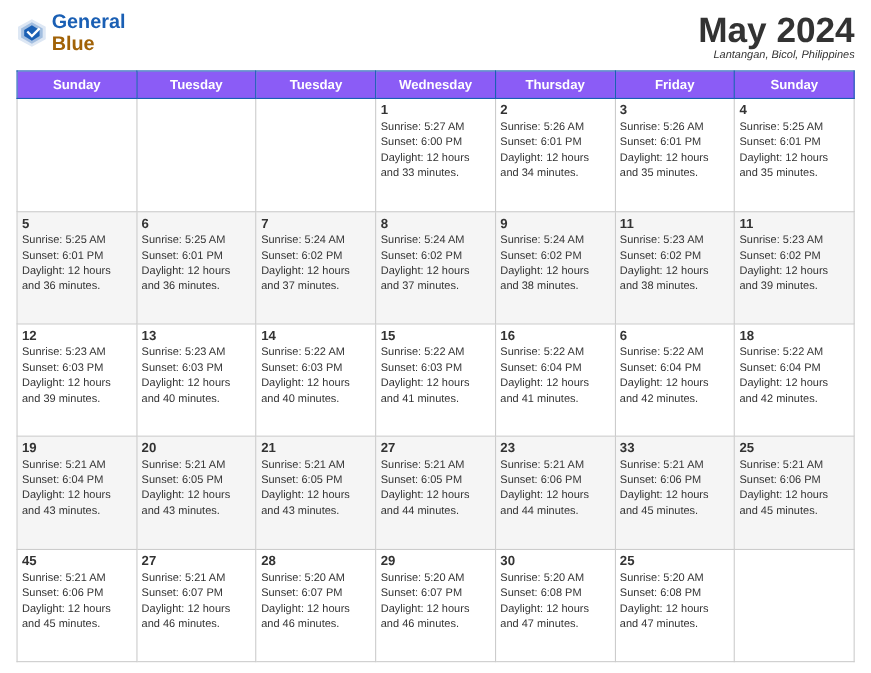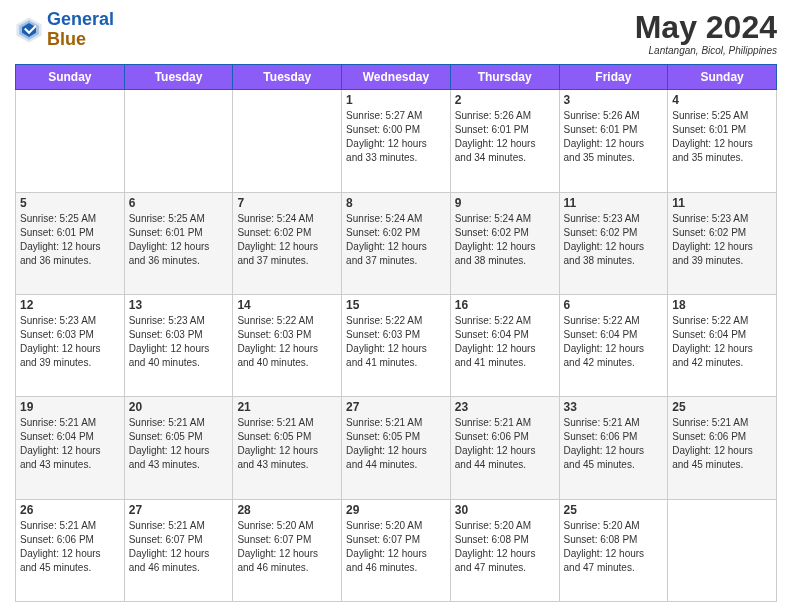--- a/index.html
+++ b/index.html
@@ -240,21 +240,21 @@
             <div class="day-number">33</div>
             <div class="day-info">Sunrise: 5:21 AM<br>Sunset: 6:06 PM<br>Daylight: 12 hours and 45 minutes.</div>
           </td>
           <td>
             <div class="day-number">25</div>
             <div class="day-info">Sunrise: 5:21 AM<br>Sunset: 6:06 PM<br>Daylight: 12 hours and 45 minutes.</div>
           </td>
         </tr>
         <tr>
           <td>
-            <div class="day-number">26</div>
+            <div class="day-number">45</div>
             <div class="day-info">Sunrise: 5:21 AM<br>Sunset: 6:06 PM<br>Daylight: 12 hours and 45 minutes.</div>
           </td>
           <td>
             <div class="day-number">27</div>
             <div class="day-info">Sunrise: 5:21 AM<br>Sunset: 6:07 PM<br>Daylight: 12 hours and 46 minutes.</div>
           </td>
           <td>
             <div class="day-number">28</div>
             <div class="day-info">Sunrise: 5:20 AM<br>Sunset: 6:07 PM<br>Daylight: 12 hours and 46 minutes.</div>
           </td>

